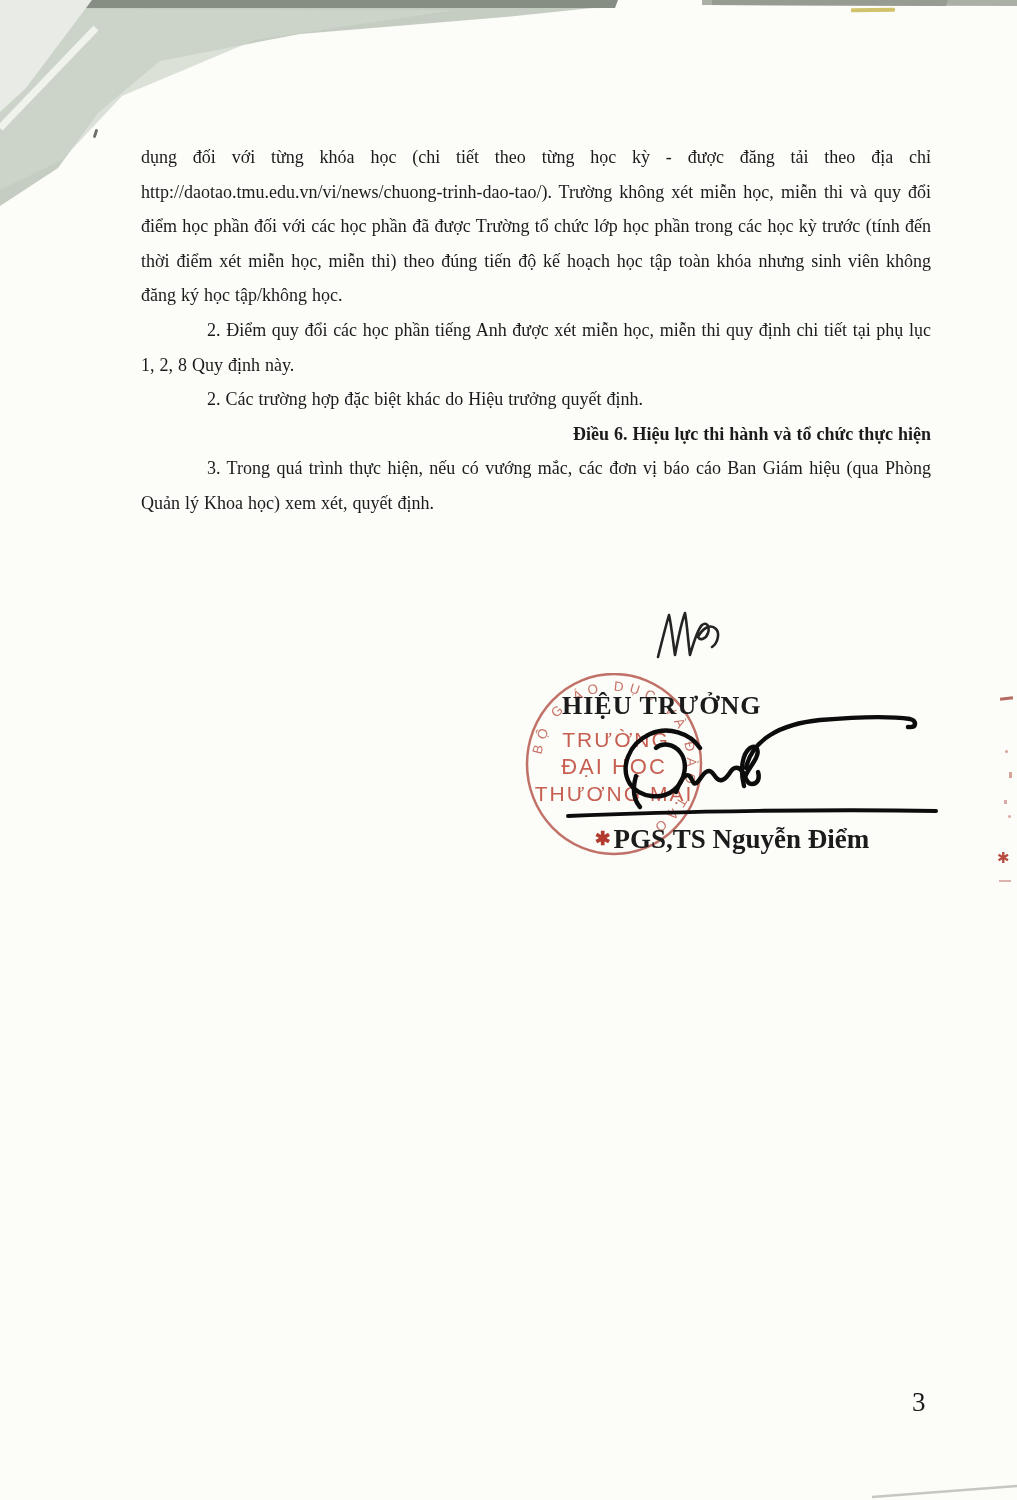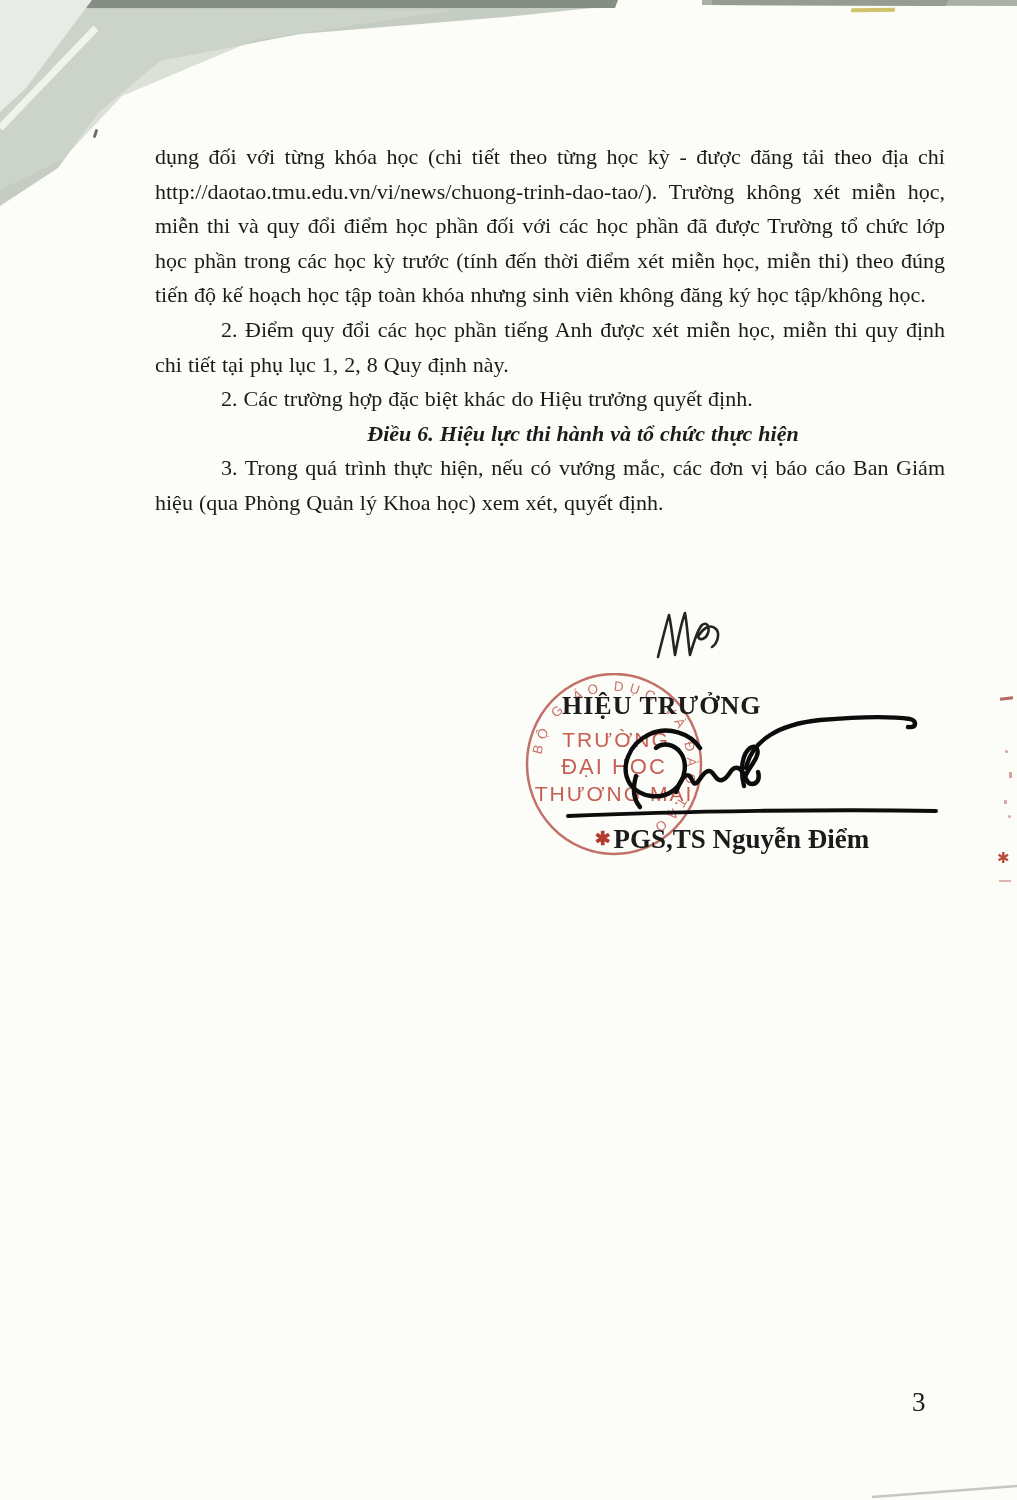--- a/index.html
+++ b/index.html
@@ -8,32 +8,32 @@
     width: 1017px;
     height: 1500px;
     background: #fcfcf9;
     overflow: hidden;
     font-family: "Liberation Serif", serif;
     color: #1b1b1b;
   }
   .artifacts { position: absolute; left: 0; top: 0; z-index: 1; }
   .content {
     position: absolute;
-    left: 155px;
+    left: 141px;
     top: 140px;
     width: 790px;
     z-index: 2;
-    font-size: 22px;
+    font-size: 18px;
     line-height: 34.6px;
     word-spacing: 0.5px;
   }
   .content p { margin: 0; }
   .para { text-align: justify; text-indent: 66px; }
   .para.first { text-indent: 0; }
-  .para.heading { font-weight: bold; text-align: center; font-style: italic; }
+  .para.heading { font-weight: bold; text-align: right; }
   .scribble-svg { position: absolute; left: 652px; top: 607px; z-index: 4; }
   .sig-title {
     position: absolute;
     left: 562px; top: 691px; width: 340px;
     font-size: 26px; font-weight: bold; letter-spacing: 1px;
     z-index: 5;
   }
   .stamp-svg { position: absolute; left: 524px; top: 673px; z-index: 3; }
   .signature-svg { position: absolute; left: 558px; top: 700px; z-index: 4; }
   .signer {

